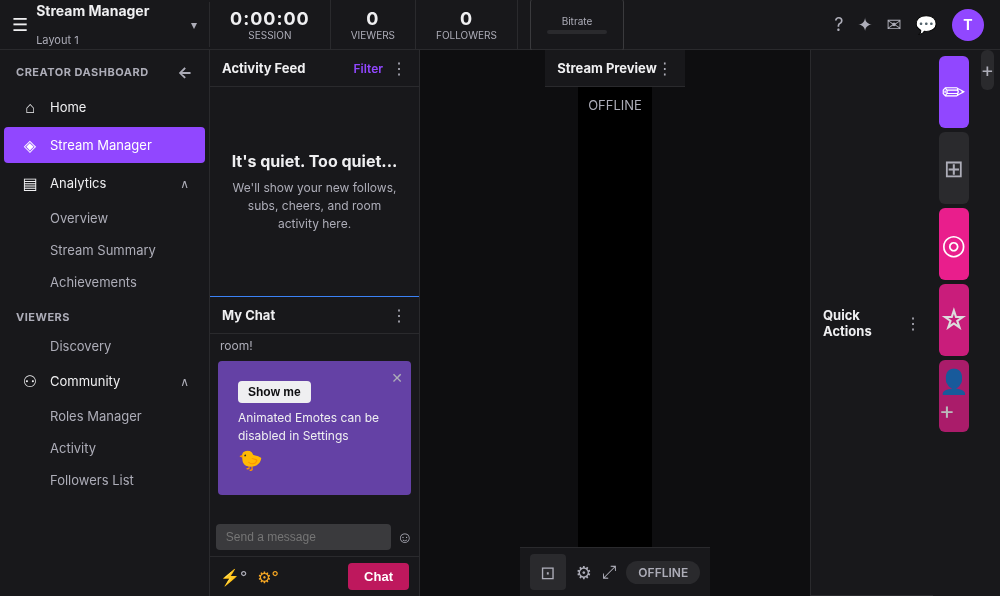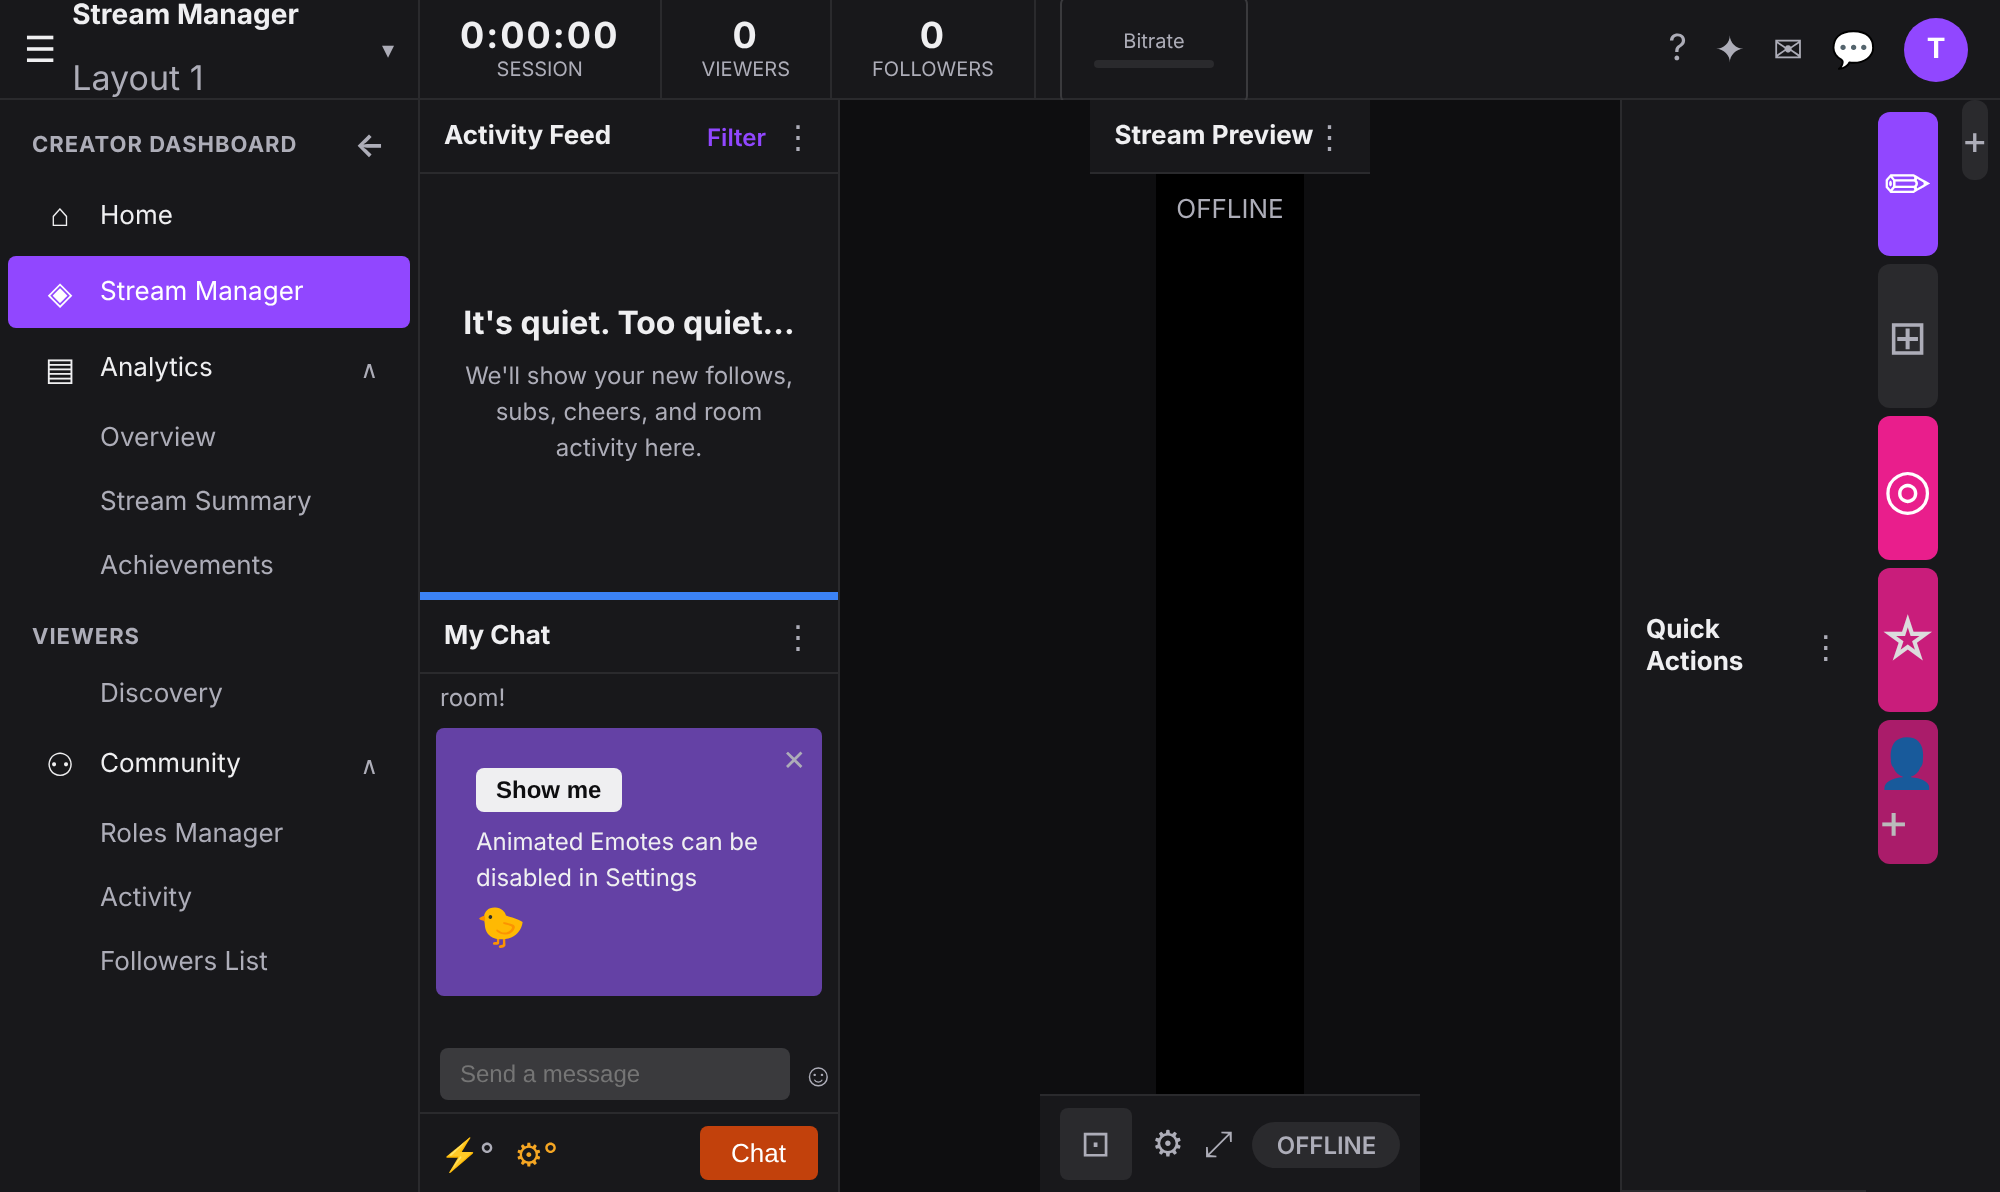--- a/index.html
+++ b/index.html
@@ -27,21 +27,21 @@
       display: flex;
       align-items: center;
       gap: 8px;
       padding: 0 12px;
       width: 210px;
       border-right: 1px solid #2a2a2d;
     }
     .hamburger-icon { color: #efeff1; font-size: 18px; cursor: pointer; }
     .topbar-title-wrap { display: flex; flex-direction: column; flex: 1; }
     .topbar-title { font-size: 14px; font-weight: 700; color: #efeff1; }
-    .topbar-subtitle { font-size: 17px; color: #adadb8; margin-top: 14px; }
+    .topbar-subtitle { font-size: 11px; color: #adadb8; margin-top: 14px; }
     .topbar-chevron { color: #adadb8; font-size: 12px; }
     .topbar-center {
       display: flex;
       align-items: center;
       flex: 1;
       gap: 0;
     }
     .topbar-stat {
       display: flex;
       flex-direction: column;
@@ -205,21 +205,21 @@
     .activity-empty-desc {
       font-size: 12px;
       color: #adadb8;
       line-height: 1.5;
     }
 
     
     .chat-section {
       display: flex;
       flex-direction: column;
-      border-top: 4px solid #3b82f6;
+      border-top: 1px solid #3b82f6;
       height: 300px;
     }
     .chat-header {
       display: flex;
       align-items: center;
       padding: 8px 12px;
       border-bottom: 1px solid #2a2a2d;
     }
     .chat-title { font-size: 13px; font-weight: 700; flex: 1; }
     .chat-room-text { font-size: 12px; color: #adadb8; padding: 4px 10px; }
@@ -253,20 +253,21 @@
       margin-bottom: 6px;
     }
     .chat-notification-emoji { font-size: 20px; }
 
     .chat-input-row {
       display: flex;
       align-items: center;
       padding: 6px 10px;
       gap: 6px;
       margin-top: auto;
+      justify-content: center;
     }
     .chat-input {
       flex: 1;
       background: #3a3a3d;
       border: none;
       border-radius: 4px;
       padding: 6px 10px;
       color: #adadb8;
       font-size: 12px;
       outline: none;
@@ -275,27 +276,27 @@
 
     .chat-bottom-bar {
       display: flex;
       align-items: center;
       padding: 6px 10px;
       border-top: 1px solid #2a2a2d;
       gap: 10px;
     }
     .chat-btn {
       margin-left: auto;
-      background: #c2410c;
+      background: #be185d;
       color: white;
       border: none;
       border-radius: 4px;
       padding: 6px 16px;
       font-size: 13px;
-      font-weight: 400;
+      font-weight: 700;
       cursor: pointer;
     }
 
     
     .stream-preview-panel {
       flex: 1;
       display: flex;
       flex-direction: column;
       background: #0e0e10;
       align-items: center;

